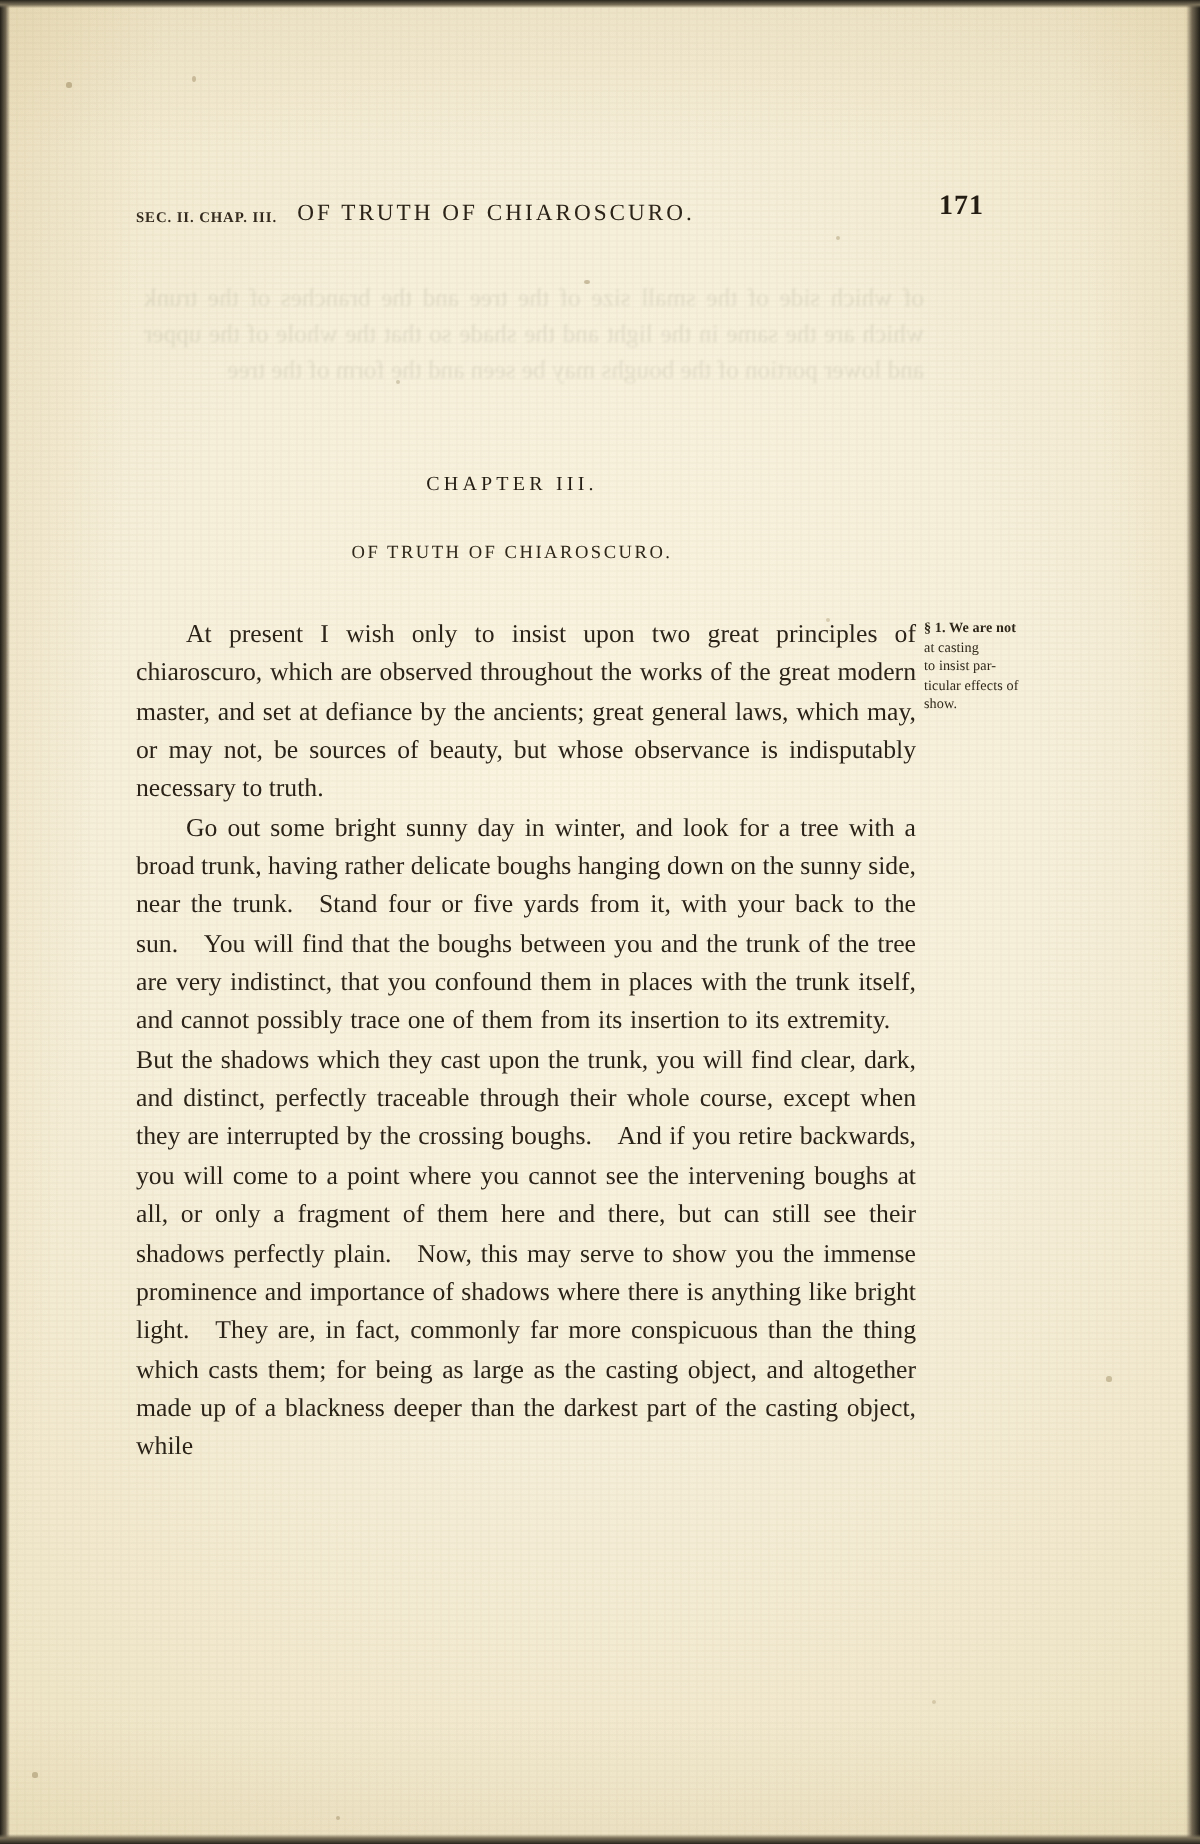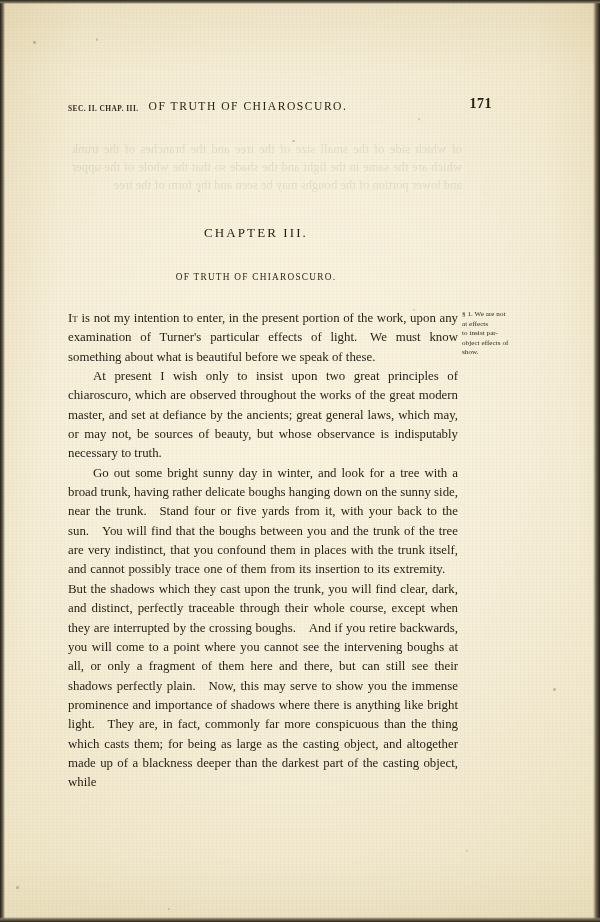--- a/index.html
+++ b/index.html
@@ -113,24 +113,24 @@
     font-size: 14px;
     font-weight: 700;
     color: #241d13;
     letter-spacing: 0.5px;
   }
 
   
   .chapter-title {
     position: absolute;
     left: 0; right: 0;
-    top: 225px;
+    top: 237px;
     text-align: center;
     padding-right: 88px;
-    font-size: 13px;
+    font-size: 10px;
     letter-spacing: 2.1px;
     color: #241d13;
   }
   .chapter-subtitle {
     position: absolute;
     left: 0; right: 0;
     top: 272px;
     text-align: center;
     padding-right: 88px;
     font-size: 9.3px;
@@ -162,21 +162,21 @@
     left: 462px;
     top: 310px;
     width: 72px;
     font-size: 7.1px;
     line-height: 9.6px;
     color: #2f2719;
     text-align: left;
     letter-spacing: 0.05px;
   }
   .side-note .sn-line { white-space: nowrap; }
-  .side-note .sn-first { font-weight: 400; }
+  .side-note .sn-first { font-weight: 700; }
 
   
   .speck {
     position: absolute;
     border-radius: 50%;
     background: #8d7a4e;
     pointer-events: none;
   }
 </style>
 </head>
@@ -193,30 +193,29 @@
   <div class="running-head">
     <div class="rh-left">SEC. II. CHAP. III.</div>
     <div class="rh-center">OF TRUTH OF CHIAROSCURO.</div>
     <div class="rh-page">171</div>
   </div>
 
   <div class="chapter-title">CHAPTER III.</div>
   <div class="chapter-subtitle">OF TRUTH OF CHIAROSCURO.</div>
 
   <div class="text-column">
-    <p class="first"><span class="dropcaps">It</span><span> is not my intention to enter, in the present portion of the work, upon any examination of Turner's particular effects of light. We must know something about what is beautiful before we speak of these.</span></p>
     <p>At present I wish only to insist upon two great principles of chiaroscuro, which are observed throughout the works of the great modern master, and set at defiance by the ancients; great general laws, which may, or may not, be sources of beauty, but whose observance is indisputably necessary to truth.</p>
     <p>Go out some bright sunny day in winter, and look for a tree with a broad trunk, having rather delicate boughs hanging down on the sunny side, near the trunk. Stand four or five yards from it, with your back to the sun. You will find that the boughs between you and the trunk of the tree are very indistinct, that you confound them in places with the trunk itself, and cannot possibly trace one of them from its insertion to its extremity. But the shadows which they cast upon the trunk, you will find clear, dark, and distinct, perfectly traceable through their whole course, except when they are interrupted by the crossing boughs. And if you retire backwards, you will come to a point where you cannot see the intervening boughs at all, or only a fragment of them here and there, but can still see their shadows perfectly plain. Now, this may serve to show you the immense prominence and importance of shadows where there is anything like bright light. They are, in fact, commonly far more conspicuous than the thing which casts them; for being as large as the casting object, and altogether made up of a blackness deeper than the darkest part of the casting object, while</p>
   </div>
 
   <div class="side-note">
     <div class="sn-line sn-first">§ 1. We are not</div>
-    <div class="sn-line">at effects</div>
+    <div class="sn-line">at casting</div>
     <div class="sn-line">to insist par-</div>
-    <div class="sn-line">object effects of</div>
+    <div class="sn-line">ticular effects of</div>
     <div class="sn-line">show.</div>
   </div>
 
   <div class="speck" style="left:33px;  top:41px;  width:2.5px; height:2.5px; opacity:.45;"></div>
   <div class="speck" style="left:96px;  top:38px;  width:2px;   height:3px;   opacity:.38;"></div>
   <div class="speck" style="left:418px; top:118px; width:2px;   height:2px;   opacity:.35;"></div>
   <div class="speck" style="left:292px; top:140px; width:2.5px; height:2px;   opacity:.42;"></div>
   <div class="speck" style="left:198px; top:190px; width:2px;   height:2px;   opacity:.33;"></div>
   <div class="speck" style="left:413px; top:309px; width:2px;   height:2px;   opacity:.30;"></div>
   <div class="speck" style="left:553px; top:688px; width:2.5px; height:2.5px; opacity:.40;"></div>

